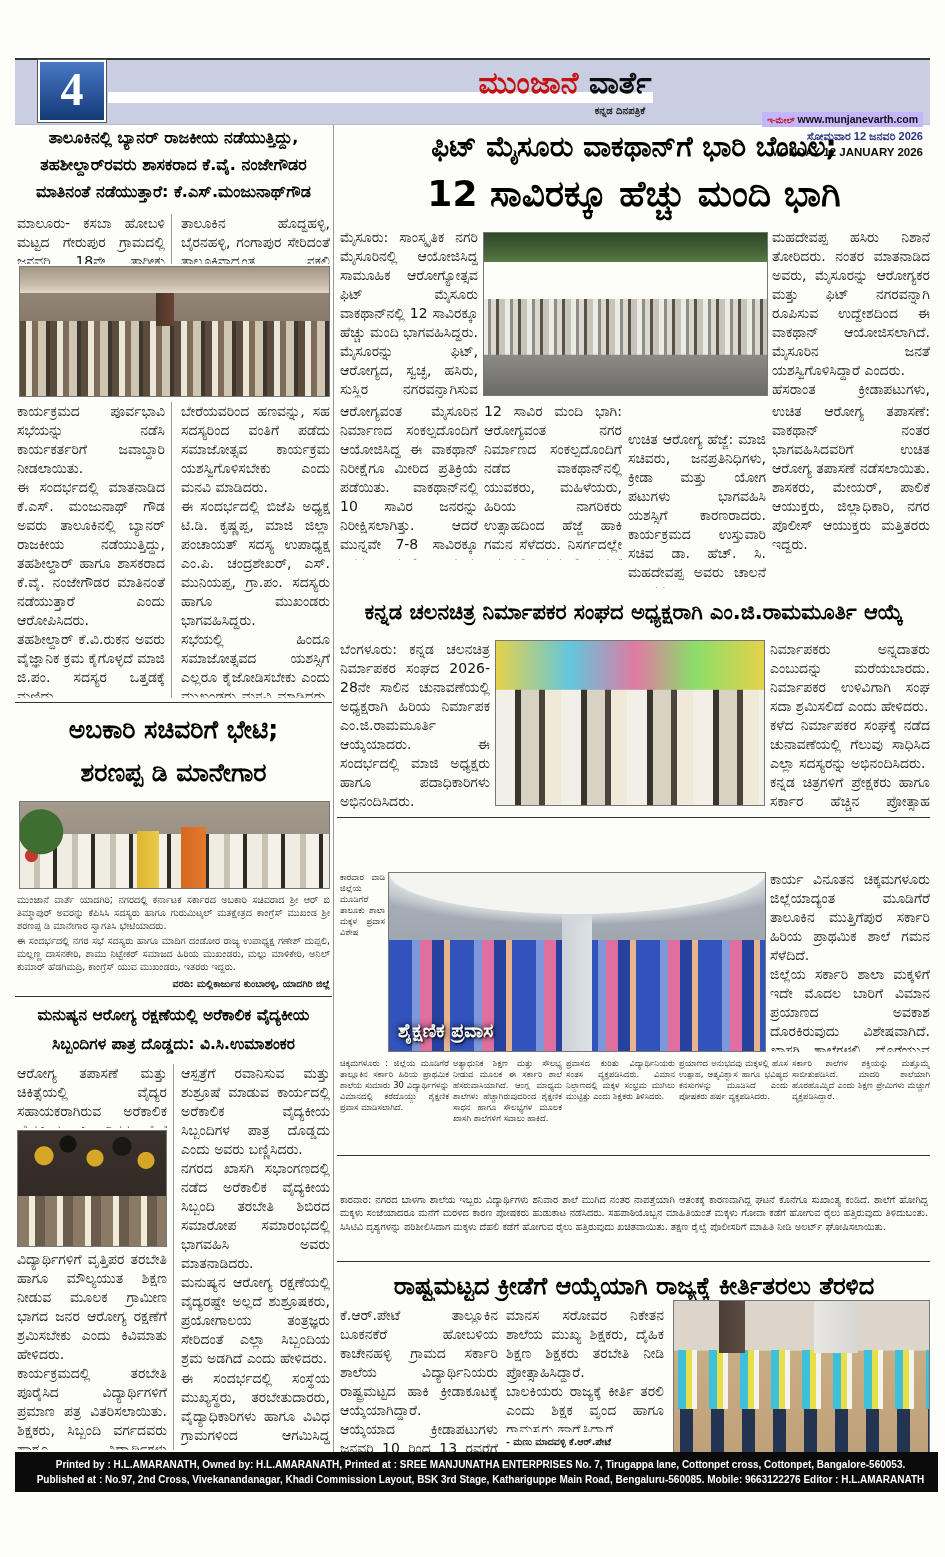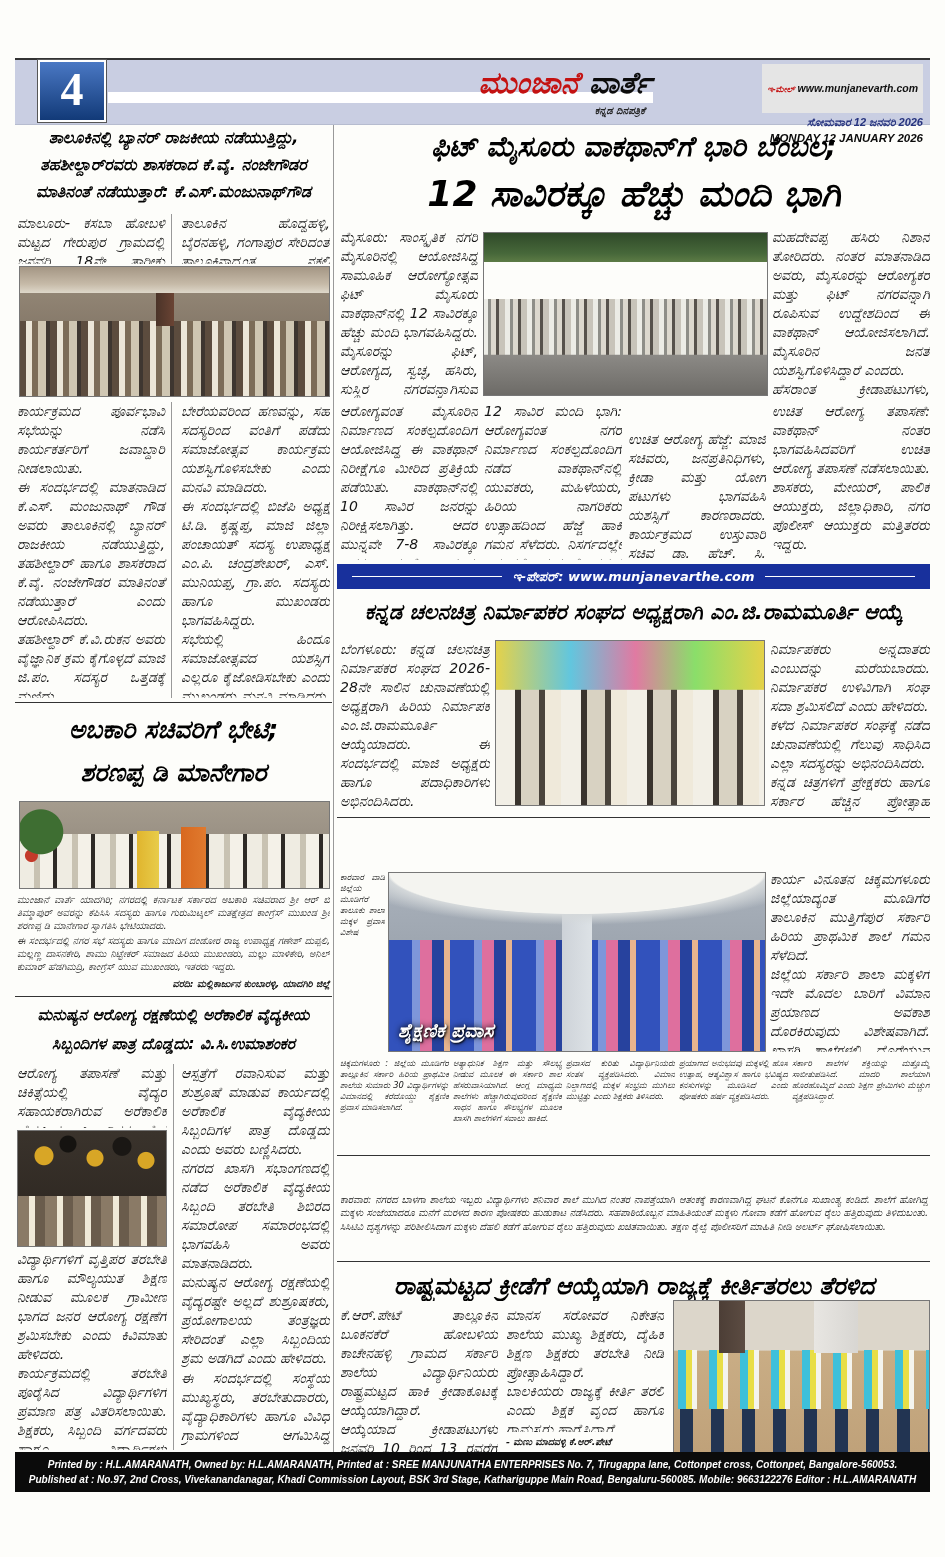--- a/index.html
+++ b/index.html
@@ -1,28 +1,28 @@
 <!DOCTYPE html>
 <html><head>
 <meta charset="utf-8">
 <style>
   html,body{margin:0;padding:0;background:#e8e8e8;}
   .page{position:relative;width:945px;height:1557px;background:#fdfdfa;margin:0 auto;overflow:hidden;
         font-family:"DejaVu Sans","Liberation Sans",sans-serif;color:#111;}
-  .abs{position:absolute;font-style:italic;}
+  .abs{position:absolute;}
   
   .hdr-band{background:#c9cee2;border-top:2px solid #333;border-bottom:1px solid #b6bccf;}
   .num-box{background:linear-gradient(180deg,#4a78c4,#123a78);border:2px solid #fff;box-shadow:0 0 0 1px #555;
            color:#fff;font:bold 46px "Liberation Serif",serif;text-align:center;line-height:56px;}
   .white-strip{background:#fff;}
   .masthead{text-align:center;font-weight:bold;font-size:30px;line-height:40px;white-space:nowrap;}
   .m-red{color:#c41212;} .m-blk{color:#0c0c0c;}
   .tagline{font-size:10px;font-weight:bold;color:#222;text-align:center;}
   .hdr-right{text-align:right;font-family:"Liberation Sans",sans-serif;}
-  .hdr-mail{background:#e5e5e5;display:inline-block;padding:18px 5px;font-size:10.5px;font-weight:bold;color:#111;}
+  .hdr-mail{background:#c4b5fd;display:inline-block;padding:1px 5px;font-size:10.5px;font-weight:bold;color:#111;margin-top:48px;}
   .hdr-mail .lbl{color:#c41212;font-size:8.5px;}
   .hdr-kn-date{font-size:11px;font-weight:bold;color:#26337e;margin-top:3px;}
   .hdr-en-date{font-size:11.5px;font-weight:bold;color:#0a0a0a;font-family:"Liberation Sans",sans-serif;margin-top:3px;}
   
   .btxt{font-size:14px;line-height:1.36;text-align:justify;white-space:pre-line;overflow:hidden;color:#141414;}
   .btxt.small{font-size:8.4px;line-height:1.3;}
   .hl{font-weight:bold;color:#000;text-align:center;white-space:pre-line;overflow:hidden;}
   .rule{background:#333;}
   .vline{background:#999;}
   .byline{font-size:9.5px;font-weight:bold;text-align:right;color:#111;}
@@ -81,21 +81,21 @@
      linear-gradient(90deg,rgba(0,0,0,0) 18%,#4c3e36 18%,#5c4c42 28%,rgba(0,0,0,0) 28%,rgba(0,0,0,0) 55%,#e8e6e2 55%,#d8d6d2 72%,rgba(0,0,0,0) 72%),
      repeating-linear-gradient(90deg,rgba(0,0,0,0) 0 5px,#3ec0da 5px 13px,#e8de46 13px 19px,#f4f4ee 19px 24px,rgba(0,0,0,0) 24px 31px),
      repeating-linear-gradient(90deg,rgba(0,0,0,0) 0 7px,#223452 7px 20px,rgba(0,0,0,0) 20px 31px),
      linear-gradient(180deg,#dcd6ca 0%,#dcd6ca 32%,#c9ad85 33%,#bfa179 100%);
      background-size:100% 34%,100% 38%,100% 30%,100% 100%;
      background-position:top,0 52%,bottom,center;background-repeat:no-repeat;}
   .overlay-label{position:absolute;left:10px;bottom:10px;color:#fff;font-weight:bold;font-size:19px;
      text-shadow:1px 1px 2px #000,0 0 6px #000;}
   
   .footer{background:#0b0b0b;color:#fff;text-align:center;font-family:"Liberation Sans",sans-serif;
-          font-size:10px;font-weight:bold;line-height:1.55;display:flex;flex-direction:column;justify-content:center;}
+          font-size:10px;font-weight:bold;line-height:1.55;display:flex;flex-direction:column;justify-content:center;padding-left:8px;}
 </style>
 </head>
 <body>
 
 <div class="page">
 
   <div class="abs hdr-band" style="left:15px;top:58px;width:915px;height:64px;">
     <div class="abs white-strip" style="left:93px;top:32px;width:545px;height:11px;"></div>
     <div class="abs masthead" style="left:400px;top:3px;width:300px;">
       <span class="m-red">ಮುಂಜಾನೆ</span>
@@ -155,25 +155,20 @@
   <div class="abs btxt" style="left:340px;top:228px;width:138px;height:170px;">ಮೈಸೂರು: ಸಾಂಸ್ಕೃತಿಕ ನಗರಿ ಮೈಸೂರಿನಲ್ಲಿ ಆಯೋಜಿಸಿದ್ದ ಸಾಮೂಹಿಕ ಆರೋಗ್ಯೋತ್ಸವ ಫಿಟ್ ಮೈಸೂರು ವಾಕಥಾನ್‌ನಲ್ಲಿ 12 ಸಾವಿರಕ್ಕೂ ಹೆಚ್ಚು ಮಂದಿ ಭಾಗವಹಿಸಿದ್ದರು.
 ಮೈಸೂರನ್ನು ಫಿಟ್, ಆರೋಗ್ಯದ, ಸ್ವಚ್ಛ, ಹಸಿರು, ಸುಸ್ಥಿರ ನಗರವನ್ನಾಗಿಸುವ ಧ್ಯೇಯದೊಂದಿಗೆ ನಡೆದ ಈ ವಾಕಥಾನ್‌ನಲ್ಲಿ ವಿದ್ಯಾರ್ಥಿಗಳು, ಮೈಸೂರಿನ ಮಹಾನಗರ ಪಾಲಿಕೆ, ಮೈಸೂರು ಜಿಲ್ಲಾ ಆಡಳಿತದ ಸಿಬ್ಬಂದಿ ಭಾಗವಹಿಸಿದ್ದರು. 5 ಕಿ.ಮೀ. ವಾಕಥಾನ್‌ಗೆ ನಿರ್ವಹಿಸಿ ಮೀರಿದ ಸ್ಪಂದನೆ ವ್ಯಕ್ತವಾಯಿತು.</div>
   <div class="abs photo ph-walk" style="left:483px;top:232px;width:285px;height:164px;"></div>
   <div class="abs btxt" style="left:772px;top:228px;width:158px;height:170px;">ಮಹದೇವಪ್ಪ ಹಸಿರು ನಿಶಾನೆ ತೋರಿದರು. ನಂತರ ಮಾತನಾಡಿದ ಅವರು, ಮೈಸೂರನ್ನು ಆರೋಗ್ಯಕರ ಮತ್ತು ಫಿಟ್ ನಗರವನ್ನಾಗಿ ರೂಪಿಸುವ ಉದ್ದೇಶದಿಂದ ಈ ವಾಕಥಾನ್ ಆಯೋಜಿಸಲಾಗಿದೆ. ಮೈಸೂರಿನ ಜನತೆ ಯಶಸ್ವಿಗೊಳಿಸಿದ್ದಾರೆ ಎಂದರು.
 ಹೆಸರಾಂತ ಕ್ರೀಡಾಪಟುಗಳು, ವೈದ್ಯರು, ಶಿಕ್ಷಕರು, ವಿದ್ಯಾರ್ಥಿಗಳು ಉತ್ಸಾಹದಿಂದ ಹೆಜ್ಜೆ ಹಾಕಿ ಆರೋಗ್ಯದ ಮಹತ್ವ ಸಾರಿದರು.</div>
   <div class="abs btxt" style="left:340px;top:402px;width:138px;height:158px;">ಆರೋಗ್ಯವಂತ ಮೈಸೂರಿನ ನಿರ್ಮಾಣದ ಸಂಕಲ್ಪದೊಂದಿಗೆ ಆಯೋಜಿಸಿದ್ದ ಈ ವಾಕಥಾನ್ ನಿರೀಕ್ಷೆಗೂ ಮೀರಿದ ಪ್ರತಿಕ್ರಿಯೆ ಪಡೆಯಿತು. ವಾಕಥಾನ್‌ನಲ್ಲಿ 10 ಸಾವಿರ ಜನರನ್ನು ನಿರೀಕ್ಷಿಸಲಾಗಿತ್ತು. ಆದರೆ ಮುನ್ನವೇ 7-8 ಸಾವಿರಕ್ಕೂ ಜನರ ದಂಡೇ ಹರಿದು ಬಂದಿತ್ತು.</div>
   <div class="abs btxt" style="left:484px;top:402px;width:138px;height:158px;">12 ಸಾವಿರ ಮಂದಿ ಭಾಗಿ: ಆರೋಗ್ಯವಂತ ನಗರ ನಿರ್ಮಾಣದ ಸಂಕಲ್ಪದೊಂದಿಗೆ ನಡೆದ ವಾಕಥಾನ್‌ನಲ್ಲಿ ಯುವಕರು, ಮಹಿಳೆಯರು, ಹಿರಿಯ ನಾಗರಿಕರು ಉತ್ಸಾಹದಿಂದ ಹೆಜ್ಜೆ ಹಾಕಿ ಗಮನ ಸೆಳೆದರು. ನಿಸರ್ಗದಲ್ಲೇ ಆರಂಭಗೊಂಡ ನಡಿಗೆ ಅರಮನೆ ಆವರಣ ತಲುಪಿತು.</div>
   <div class="abs btxt" style="left:628px;top:402px;width:138px;height:158px;margin-top:28px;">ಉಚಿತ ಆರೋಗ್ಯ ಹೆಜ್ಜೆ: ಮಾಜಿ ಸಚಿವರು, ಜನಪ್ರತಿನಿಧಿಗಳು, ಕ್ರೀಡಾ ಮತ್ತು ಯೋಗ ಪಟುಗಳು ಭಾಗವಹಿಸಿ ಯಶಸ್ಸಿಗೆ ಕಾರಣರಾದರು. ಕಾರ್ಯಕ್ರಮದ ಉಸ್ತುವಾರಿ ಸಚಿವ ಡಾ. ಹೆಚ್. ಸಿ. ಮಹದೇವಪ್ಪ ಅವರು ಚಾಲನೆ ನೀಡಿದರು.</div>
   <div class="abs btxt" style="left:772px;top:402px;width:158px;height:158px;">ಉಚಿತ ಆರೋಗ್ಯ ತಪಾಸಣೆ: ವಾಕಥಾನ್ ನಂತರ ಭಾಗವಹಿಸಿದವರಿಗೆ ಉಚಿತ ಆರೋಗ್ಯ ತಪಾಸಣೆ ನಡೆಸಲಾಯಿತು. ಶಾಸಕರು, ಮೇಯರ್, ಪಾಲಿಕೆ ಆಯುಕ್ತರು, ಜಿಲ್ಲಾಧಿಕಾರಿ, ನಗರ ಪೊಲೀಸ್ ಆಯುಕ್ತರು ಮತ್ತಿತರರು ಇದ್ದರು.</div>
 
-  <div class="abs banner" style="left:337px;top:564px;width:593px;height:25px;">
-    <span class="bar"></span>
-    <span>ಇ-ಪೇಪರ್: www.munjanevarthe.com</span>
-    <span class="bar"></span>
-  </div>
 
   <div class="abs hl" style="left:340px;top:594px;width:588px;height:40px;font-size:21px;line-height:1.8;">ಕನ್ನಡ ಚಲನಚಿತ್ರ ನಿರ್ಮಾಪಕರ ಸಂಘದ ಅಧ್ಯಕ್ಷರಾಗಿ ಎಂ.ಜಿ.ರಾಮಮೂರ್ತಿ ಆಯ್ಕೆ</div>
   <div class="abs btxt" style="left:340px;top:640px;width:150px;height:174px;">ಬೆಂಗಳೂರು: ಕನ್ನಡ ಚಲನಚಿತ್ರ ನಿರ್ಮಾಪಕರ ಸಂಘದ 2026-28ನೇ ಸಾಲಿನ ಚುನಾವಣೆಯಲ್ಲಿ ಅಧ್ಯಕ್ಷರಾಗಿ ಹಿರಿಯ ನಿರ್ಮಾಪಕ ಎಂ.ಜಿ.ರಾಮಮೂರ್ತಿ ಆಯ್ಕೆಯಾದರು. ಈ ಸಂದರ್ಭದಲ್ಲಿ ಮಾಜಿ ಅಧ್ಯಕ್ಷರು ಹಾಗೂ ಪದಾಧಿಕಾರಿಗಳು ಅಭಿನಂದಿಸಿದರು.
 ಅಧಿಕಾರ ಸ್ವೀಕರಿಸಿದ ನಂತರ ಮಾತನಾಡಿದ ಅವರು ಕನ್ನಡ ಚಿತ್ರರಂಗದ ನಿರ್ಮಾಪಕರ ಹಿತ ಕಾಯಲು ಶ್ರಮಿಸುವುದಾಗಿ ತಿಳಿಸಿದರು.
 ಮೇರುನಟ ಡಾ॥ರಾಜ್ ಕುಮಾರ್ ರವರು</div>
   <div class="abs photo ph-film" style="left:495px;top:640px;width:270px;height:166px;"></div>
   <div class="abs btxt" style="left:770px;top:640px;width:160px;height:174px;">ನಿರ್ಮಾಪಕರು ಅನ್ನದಾತರು ಎಂಬುದನ್ನು ಮರೆಯಬಾರದು. ನಿರ್ಮಾಪಕರ ಉಳಿವಿಗಾಗಿ ಸಂಘ ಸದಾ ಶ್ರಮಿಸಲಿದೆ ಎಂದು ಹೇಳಿದರು.
 ಕಳೆದ ನಿರ್ಮಾಪಕರ ಸಂಘಕ್ಕೆ ನಡೆದ ಚುನಾವಣೆಯಲ್ಲಿ ಗೆಲುವು ಸಾಧಿಸಿದ ಎಲ್ಲಾ ಸದಸ್ಯರನ್ನು ಅಭಿನಂದಿಸಿದರು.
 ಕನ್ನಡ ಚಿತ್ರಗಳಿಗೆ ಪ್ರೇಕ್ಷಕರು ಹಾಗೂ ಸರ್ಕಾರ ಹೆಚ್ಚಿನ ಪ್ರೋತ್ಸಾಹ ನೀಡಬೇಕು ಎಂದು ಮನವಿ ಮಾಡಿದರು.</div>
 

